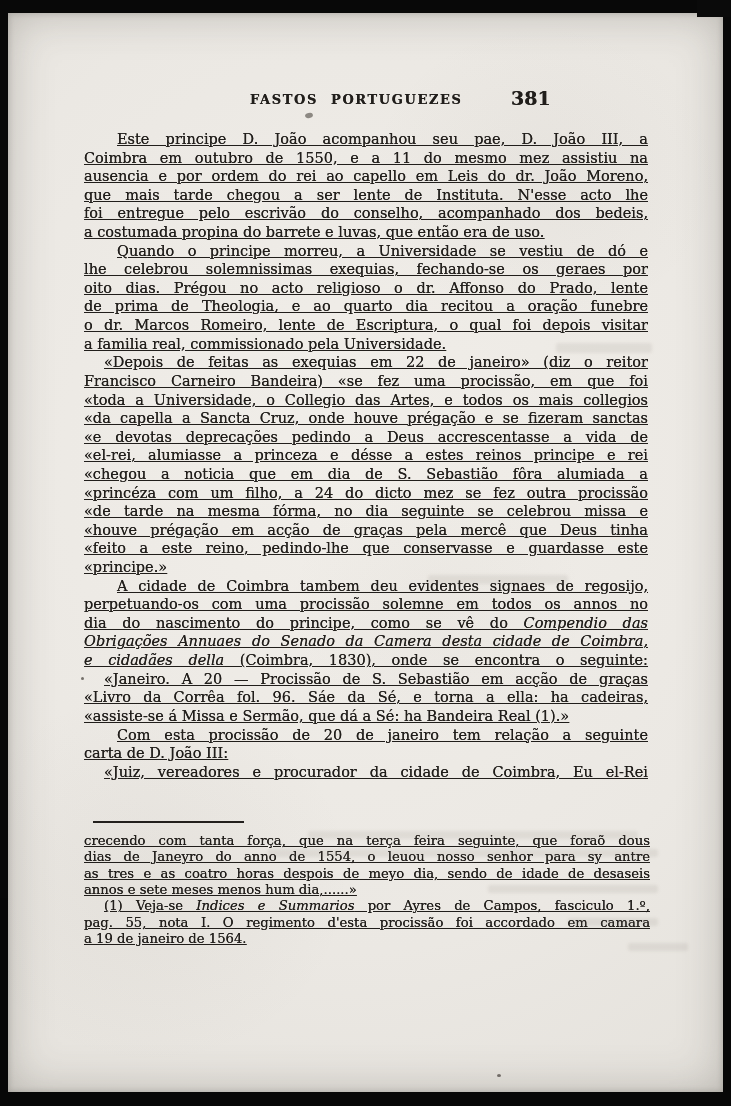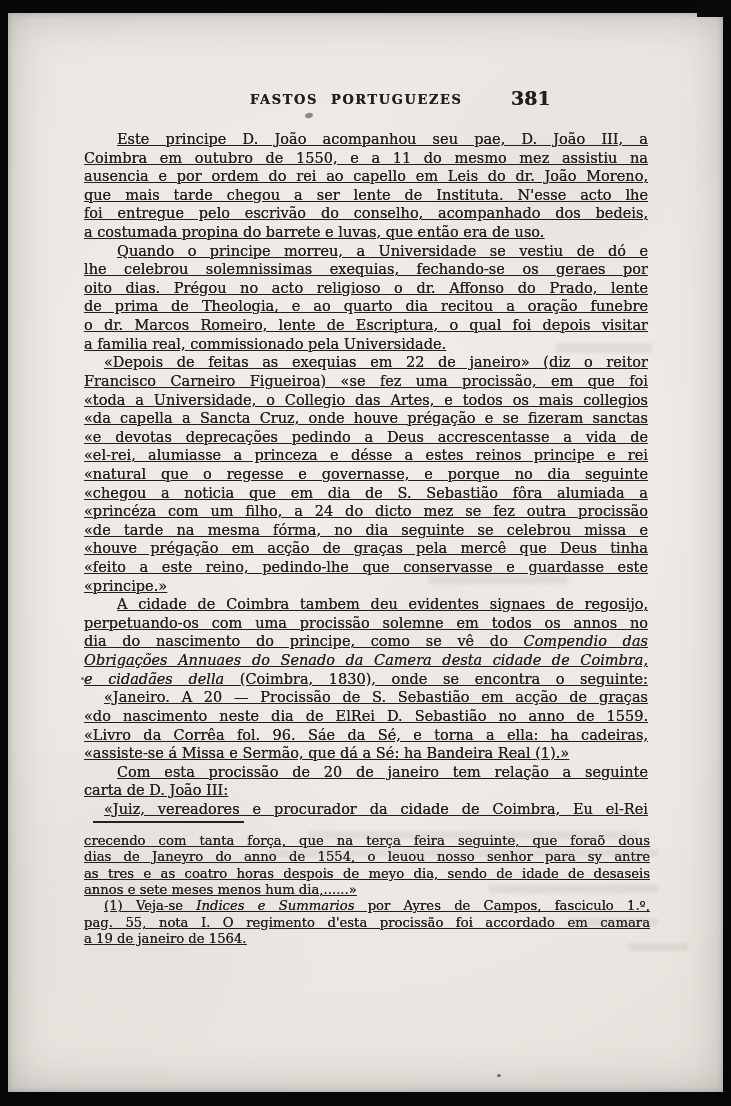--- a/index.html
+++ b/index.html
@@ -104,39 +104,37 @@
         <div class="ln"><span>que mais tarde chegou a ser lente de Instituta. N'esse acto lhe</span></div>
         <div class="ln"><span>foi entregue pelo escrivão do conselho, acompanhado dos bedeis,</span></div>
         <div class="ln end"><span>a costumada propina do barrete e luvas, que então era de uso.</span></div>
         <div class="ln in"><span>Quando o principe morreu, a Universidade se vestiu de dó e</span></div>
         <div class="ln"><span>lhe celebrou solemnissimas exequias, fechando-se os geraes por</span></div>
         <div class="ln"><span>oito dias. Prégou no acto religioso o dr. Affonso do Prado, lente</span></div>
         <div class="ln"><span>de prima de Theologia, e ao quarto dia recitou a oração funebre</span></div>
         <div class="ln"><span>o dr. Marcos Romeiro, lente de Escriptura, o qual foi depois visitar</span></div>
         <div class="ln end"><span>a familia real, commissionado pela Universidade.</span></div>
         <div class="ln inq"><span>«Depois de feitas as exequias em 22 de janeiro» (diz o reitor</span></div>
-        <div class="ln"><span>Francisco Carneiro Figueiroa) «se fez uma procissão, em que foi</span></div>
+        <div class="ln"><span>Francisco Carneiro Bandeira) «se fez uma procissão, em que foi</span></div>
         <div class="ln"><span>«toda a Universidade, o Collegio das Artes, e todos os mais collegios</span></div>
         <div class="ln"><span>«da capella a Sancta Cruz, onde houve prégação e se fizeram sanctas</span></div>
         <div class="ln"><span>«e devotas deprecações pedindo a Deus accrescentasse a vida de</span></div>
         <div class="ln"><span>«el-rei, alumiasse a princeza e désse a estes reinos principe e rei</span></div>
-        <div class="ln"><span>«natural que o regesse e governasse, e porque no dia seguinte</span></div>
         <div class="ln"><span>«chegou a noticia que em dia de S. Sebastião fôra alumiada a</span></div>
         <div class="ln"><span>«princéza com um filho, a 24 do dicto mez se fez outra procissão</span></div>
         <div class="ln"><span>«de tarde na mesma fórma, no dia seguinte se celebrou missa e</span></div>
         <div class="ln"><span>«houve prégação em acção de graças pela mercê que Deus tinha</span></div>
         <div class="ln"><span>«feito a este reino, pedindo-lhe que conservasse e guardasse este</span></div>
         <div class="ln end"><span>«principe.»</span></div>
         <div class="ln in"><span>A cidade de Coimbra tambem deu evidentes signaes de regosijo,</span></div>
         <div class="ln"><span>perpetuando-os com uma procissão solemne em todos os annos no</span></div>
         <div class="ln"><span>dia do nascimento do principe, como se vê do </span><span class="it">Compendio das</span></div>
         <div class="ln"><span class="it">Obrigações Annuaes do Senado da Camera desta cidade de Coimbra,</span></div>
         <div class="ln"><span class="it">e cidadães della</span><span> (Coimbra, 1830), onde se encontra o seguinte:</span></div>
         <div class="ln inq"><span>«Janeiro. A 20 — Procissão de S. Sebastião em acção de graças</span></div>
-        <div class="ln"><span>«do nascimento neste dia de ElRei D. Sebastião no anno de 1559.</span></div>
         <div class="ln"><span>«Livro da Corrêa fol. 96. Sáe da Sé, e torna a ella: ha cadeiras,</span></div>
         <div class="ln end"><span>«assiste-se á Missa e Sermão, que dá a Sé: ha Bandeira Real (1).»</span></div>
         <div class="ln in"><span>Com esta procissão de 20 de janeiro tem relação a seguinte</span></div>
         <div class="ln end"><span>carta de D. João III:</span></div>
         <div class="ln inq"><span>«Juiz, vereadores e procurador da cidade de Coimbra, Eu el-Rei</span></div>
       </div>
 
     <div class="footnote-separator"></div>
     <div class="footnote-text">
         <div class="ln"><span>crecendo com tanta força, que na terça feira seguinte, que foraõ dous</span></div>

